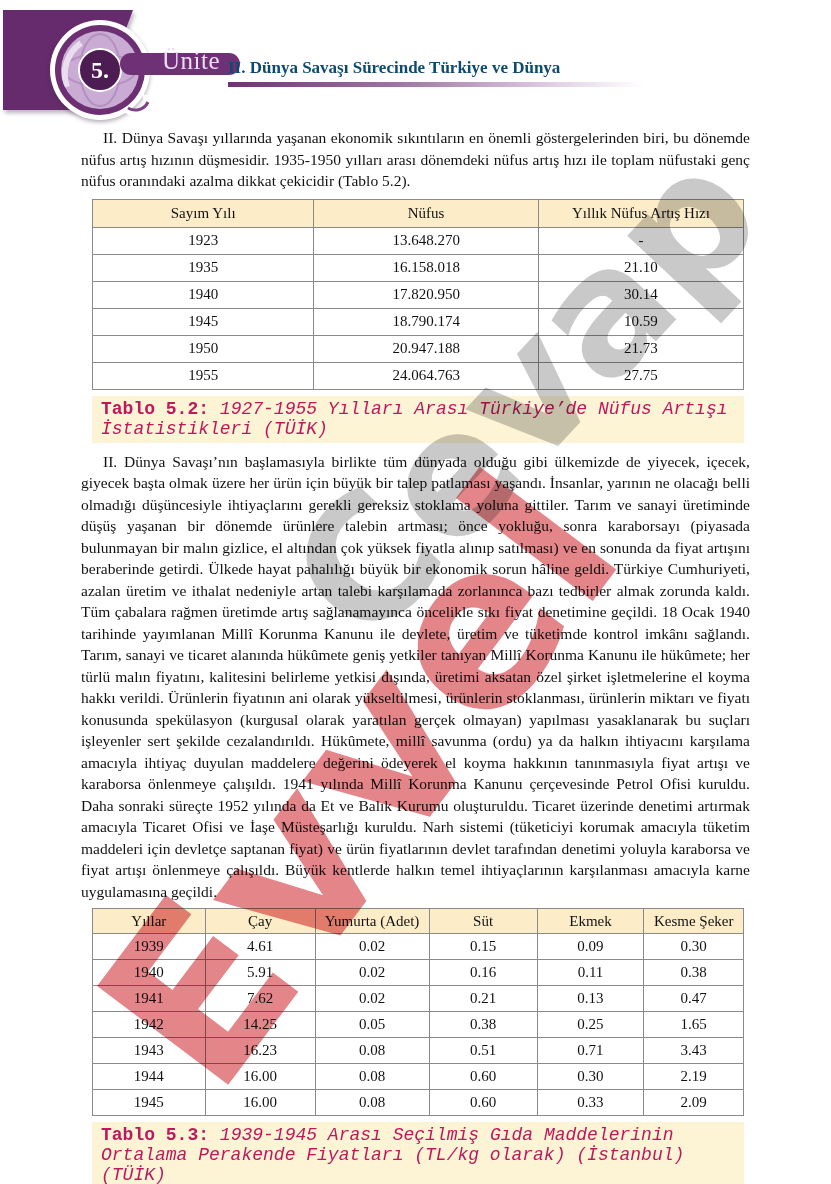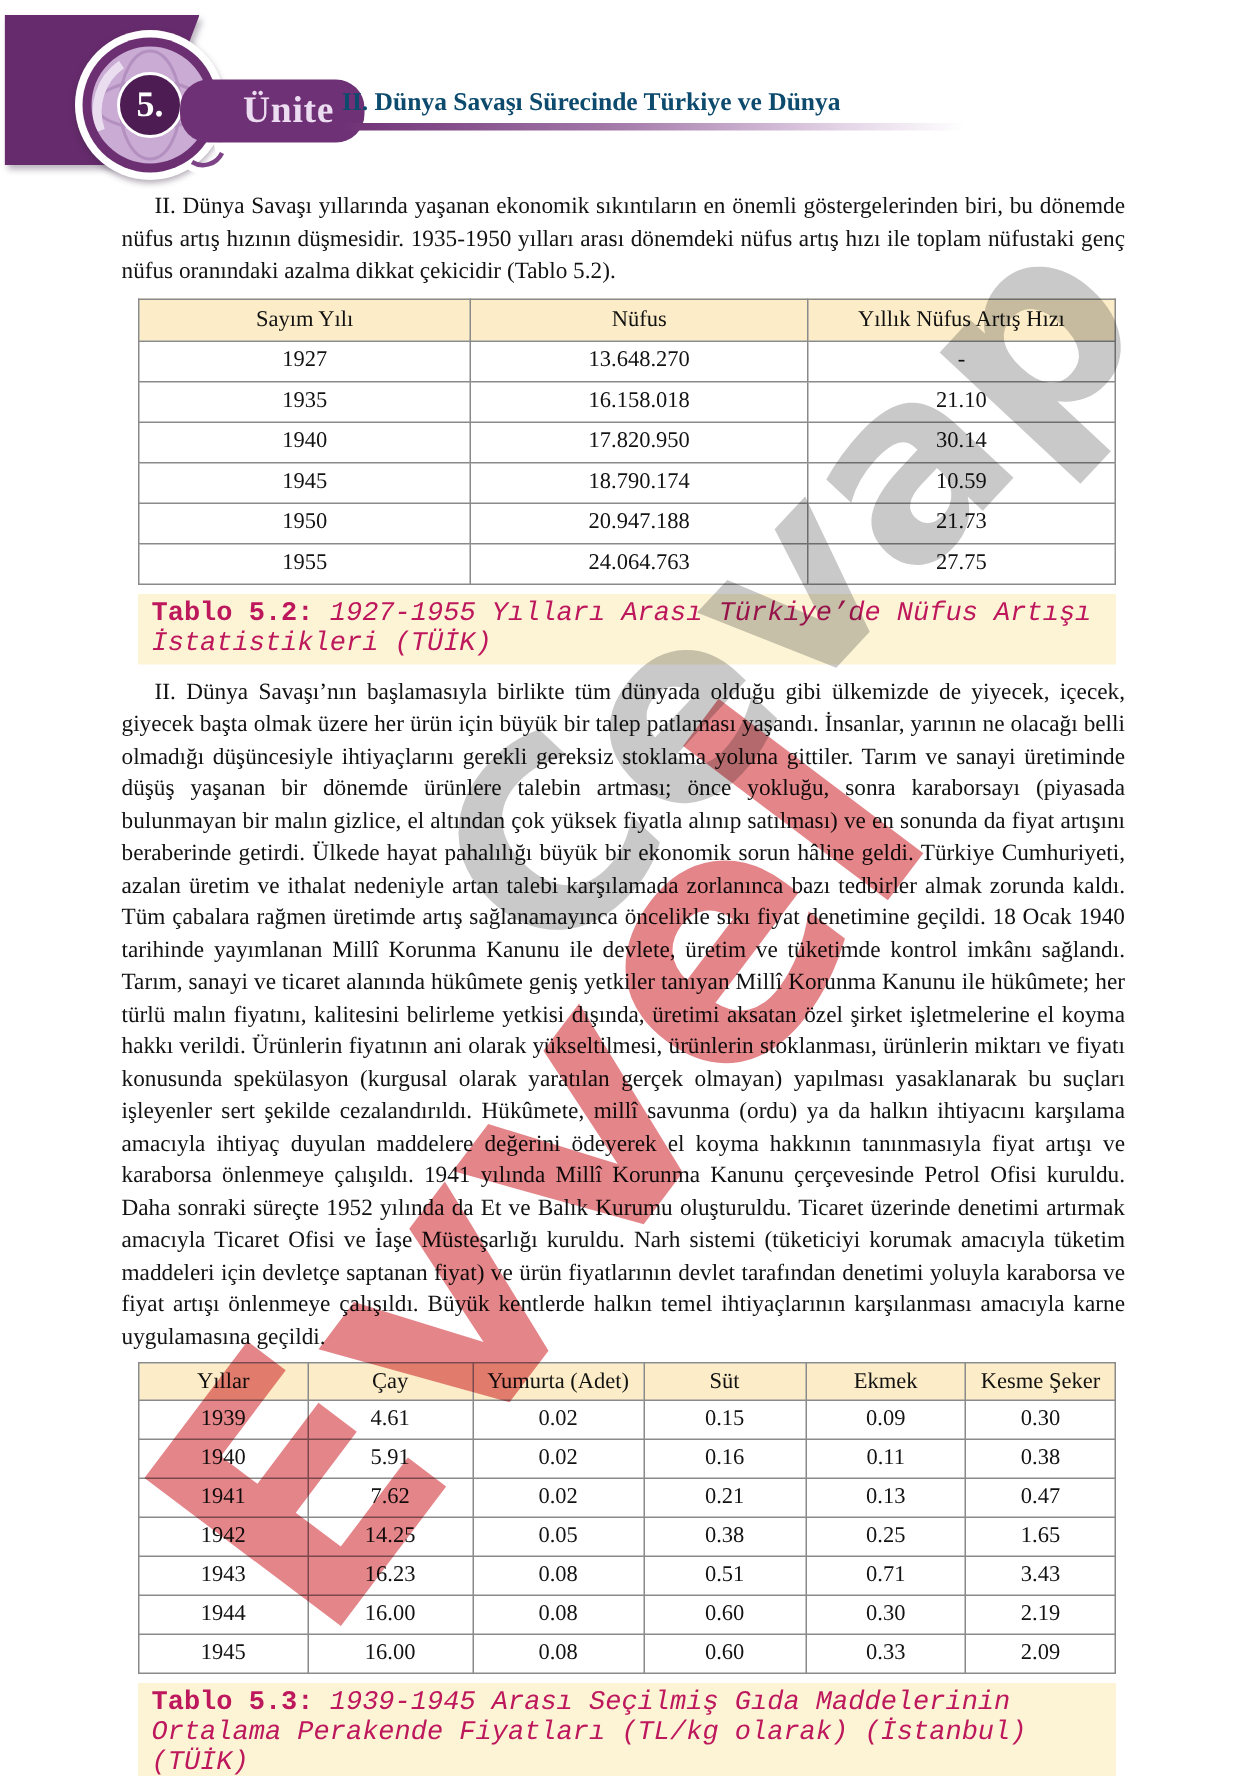--- a/index.html
+++ b/index.html
@@ -18,23 +18,23 @@
   .emblem { position:absolute; left:50px; top:20px; width:100px; height:100px; }
   .emblem .ring-outer { position:absolute; inset:0; border-radius:50%;
     background:#fff; box-shadow:0 2px 4px rgba(60,40,70,.4); }
   .emblem .ring-purple { position:absolute; inset:5px; border-radius:50%; background:#6b2f72; }
   .emblem .globe { position:absolute; inset:11px; border-radius:50%; background:#c9abd3; overflow:hidden; }
   .emblem .globe svg { position:absolute; inset:0; }
   .emblem .core { position:absolute; left:28px; top:28px; width:44px; height:44px; border-radius:50%;
     background:#4c1c52; border:2px solid #fff; display:flex; align-items:center; justify-content:center;
     color:#fff; font-size:24px; font-weight:bold; }
   .emblem .arrow { position:absolute; right:-6px; bottom:2px; width:34px; height:34px; }
-  .unit-pill { position:absolute; left:120px; top:53px; height:42px; padding:0 20px 0 42px;
-    background:#6f3175; border-radius:19px; display:flex; align-items:center;
-    color:#ecdcf2; font-size:25px; font-weight:bold; letter-spacing:.5px; }
+  .unit-pill { position:absolute; left:120px; top:53px; height:22px; padding:0 20px 0 42px;
+    background:#6f3175; border-radius:19px; display:flex; align-items:flex-end;
+    color:#ecdcf2; font-size:25px; font-weight:normal; letter-spacing:.5px; }
   .title-block { position:absolute; left:228px; top:58px; }
   .page-title { font-size:17px; font-weight:bold; color:#0c4a6e; white-space:nowrap; }
   .title-rule { margin-top:4px; height:5px; width:415px;
     background:linear-gradient(to right, #6f3175, #a57cab 45%, #e3d3e6 80%, #ffffff); }
 
   
   .content { position:relative; padding:0 81px; }
   .content p { font-size:15.5px; line-height:21.5px; text-align:justify; text-indent:22px; color:#121212; }
   .p1 { margin-top:9px; }
   .p2 { margin-top:8px; }
@@ -117,21 +117,21 @@
       <table class="t52">
           <thead>
             <tr>
               <th>Sayım Yılı</th>
               <th>Nüfus</th>
               <th>Yıllık Nüfus Artış Hızı</th>
             </tr>
           </thead>
           <tbody>
             <tr>
-              <td>1927</td>
+              <td>1923</td>
               <td>13.648.270</td>
               <td>-</td>
             </tr>
             <tr>
               <td>1935</td>
               <td>16.158.018</td>
               <td>21.10</td>
             </tr>
             <tr>
               <td>1940</td>

